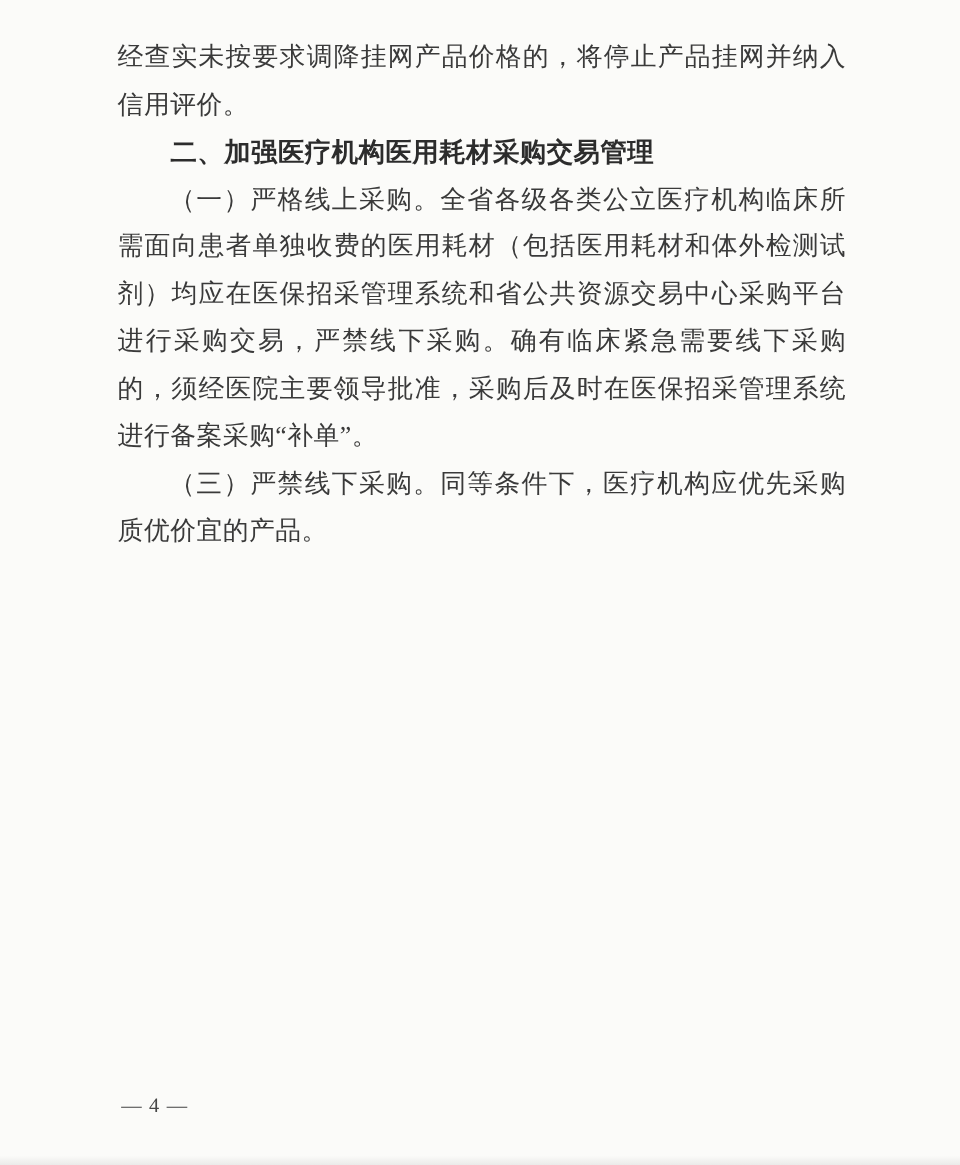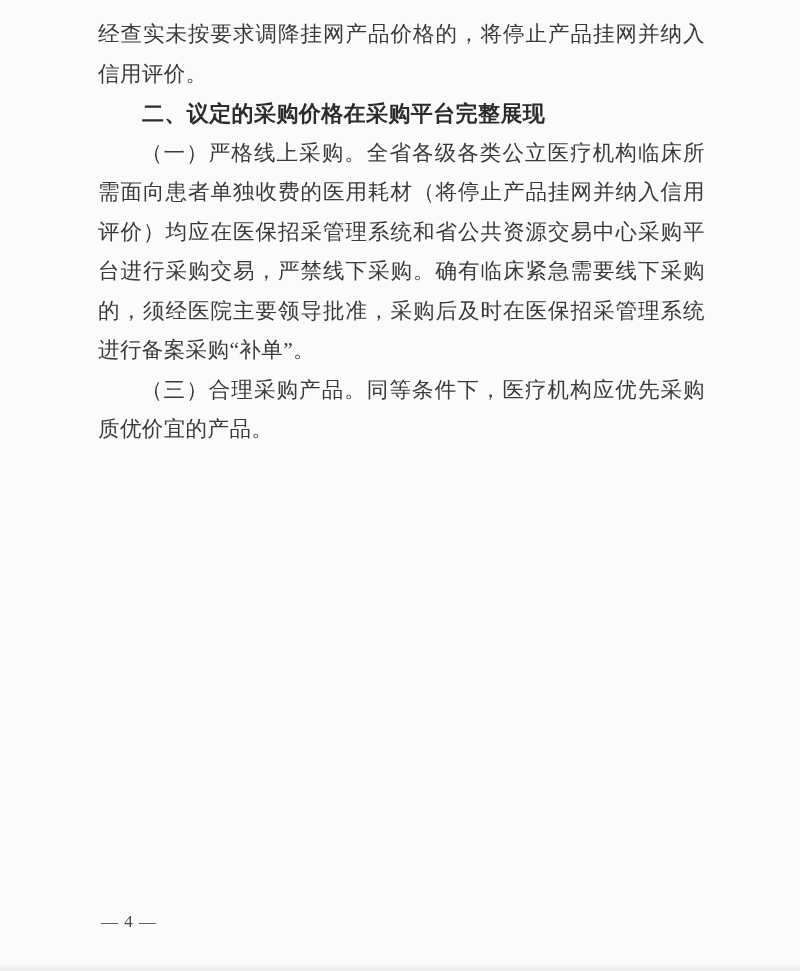--- a/index.html
+++ b/index.html
@@ -21,21 +21,21 @@
     content: "";
     position: absolute;
     left: 0; right: 0; bottom: 0;
     height: 8px;
     background: linear-gradient(to bottom, rgba(0,0,0,0), rgba(90,90,90,0.10));
     pointer-events: none;
   }
   .content {
     position: absolute;
     left: 98px;
-    top: 15px;
+    top: 28px;
     width: 607px;
   }
   .para {
     margin: 0;
     font-size: 21.5px;
     line-height: 39.5px;
     letter-spacing: 0.4px;
     text-align: justify;
     text-justify: inter-ideograph;
     color: #3a3a3a;
@@ -63,19 +63,19 @@
     color: #474747;
     font-family: "Liberation Serif", "DejaVu Serif", serif;
   }
 </style>
 </head>
 <body>
 
 <div class="page">
   <div class="content">
     <p class="para">经查实未按要求调降挂网产品价格的，将停止产品挂网并纳入信用评价。</p>
-    <p class="heading">二、议定的采购价格在采购平台完整展现</p>
-    <p class="para indent">（一）严格线上采购。全省各级各类公立医疗机构临床所需面向患者单独收费的医用耗材（将停止产品挂网并纳入信用评价）均应在医保招采管理系统和省公共资源交易中心采购平台进行采购交易，严禁线下采购。确有临床紧急需要线下采购的，须经医院主要领导批准，采购后及时在医保招采管理系统进行备案采购“补单”。</p>
-    <p class="para indent">（三）合理采购产品。同等条件下，医疗机构应优先采购质优价宜的产品。</p>
+    <p class="heading">二、加强医疗机构医用耗材采购交易管理</p>
+    <p class="para indent">（一）严格线上采购。全省各级各类公立医疗机构临床所需面向患者单独收费的医用耗材（包括医用耗材和体外检测试剂）均应在医保招采管理系统和省公共资源交易中心采购平台进行采购交易，严禁线下采购。确有临床紧急需要线下采购的，须经医院主要领导批准，采购后及时在医保招采管理系统进行备案采购“补单”。</p>
+    <p class="para indent">（三）严禁线下采购。同等条件下，医疗机构应优先采购质优价宜的产品。</p>
   </div>
 
   <div class="page-footer">— 4 —</div>
 </div>
 
 </body></html>

